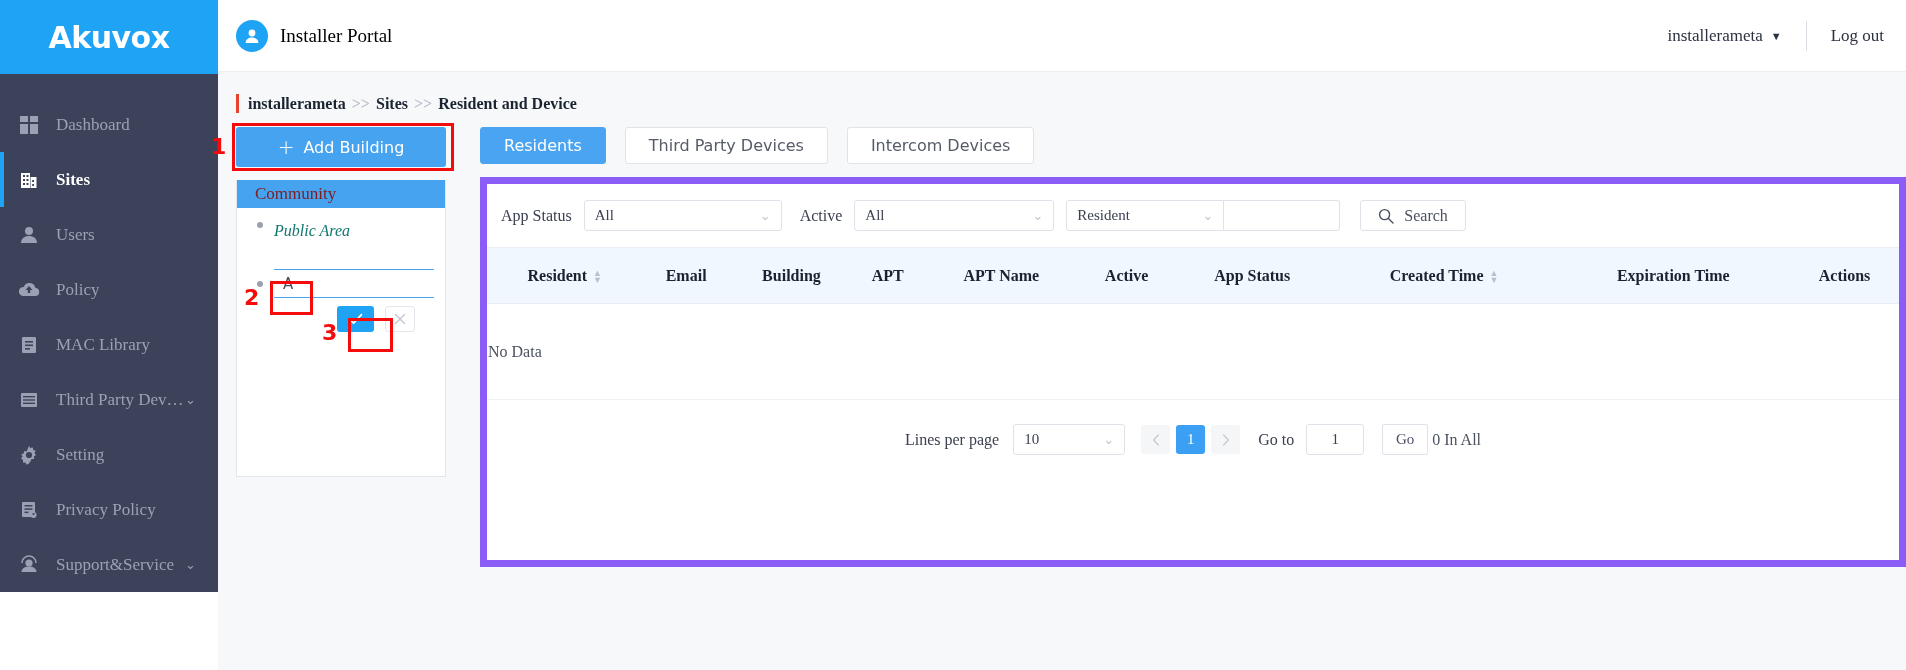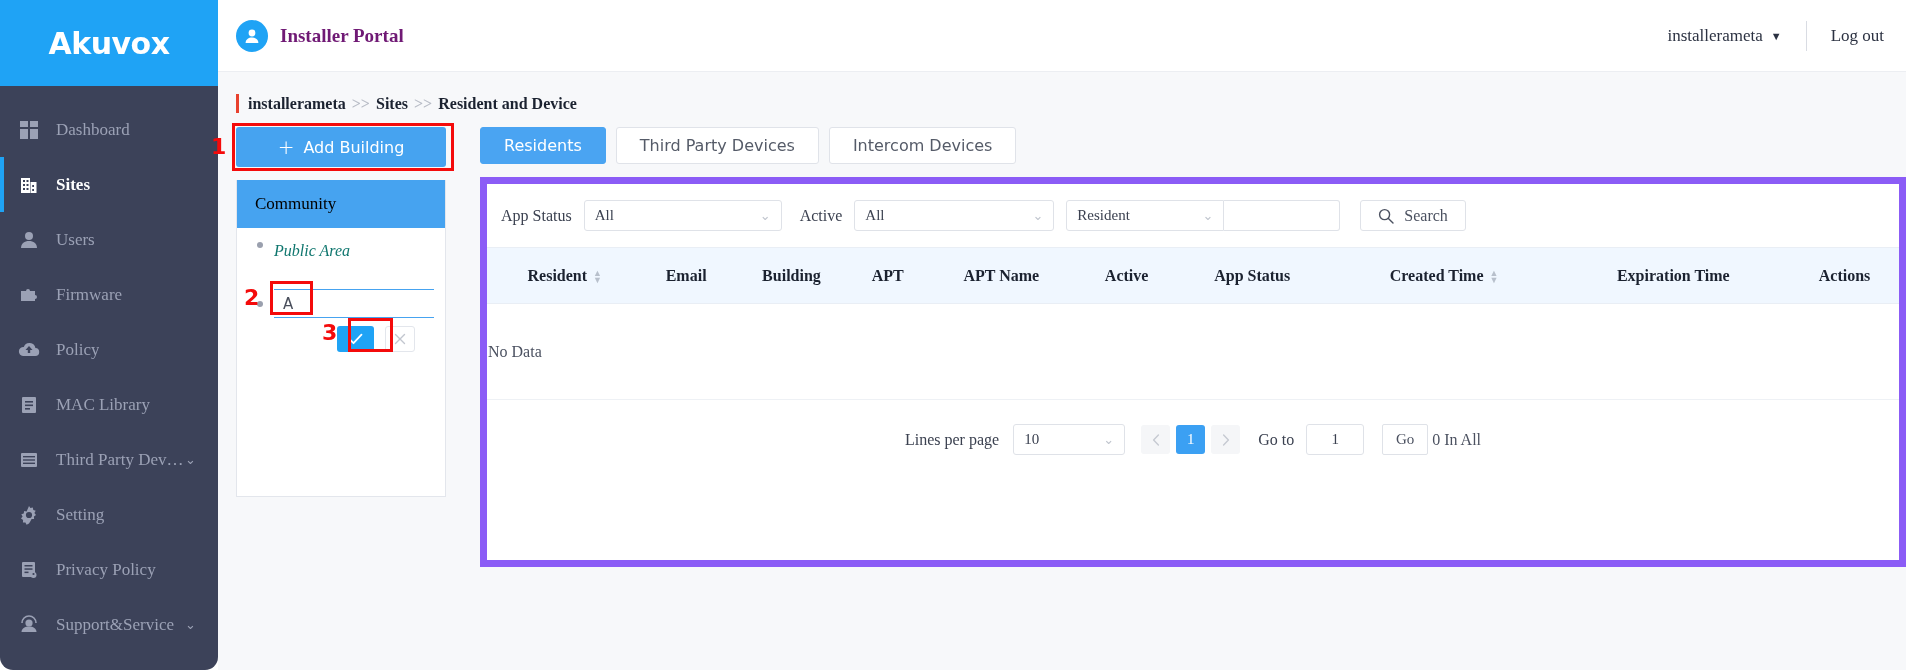--- a/index.html
+++ b/index.html
@@ -7,33 +7,33 @@
     margin: 0; padding: 0;
     width: 1906px; height: 670px;
     overflow: hidden;
     background: #ffffff;
     font-family: "Liberation Serif", "DejaVu Serif", serif;
   }
   .app { position: relative; width: 1906px; height: 670px; display: flex; }
 
   
   .sidebar {
-    width: 218px; min-width: 218px; height: 670px;
+    width: 218px; min-width: 218px; height: 592px;
     background: #3c4259;
-    display: flex; flex-direction: column; border-radius: 13px;
+    display: flex; flex-direction: column;
   }
   .logo-box {
     height: 86px; background: #1fa3f5;
     display: flex; align-items: center; justify-content: center;
   }
   .logo-text {
     color: #fff; font-family: "DejaVu Sans", sans-serif;
     font-weight: bold; font-size: 30px; letter-spacing: -0.5px;
   }
-  .nav { padding-top: 16px; flex: 1; }
+  .nav { padding-top: 23px; flex: 1; }
   .nav-item {
     position: relative;
     height: 55px; display: flex; align-items: center;
     padding-left: 16px; color: #9ba1b5; font-size: 17px;
     cursor: pointer;
   }
   .nav-item.active { color: #ffffff; font-weight: bold; }
   .nav-item.active::before {
     content:''; position:absolute; left:0; top:0; bottom:0;
     width:4px; background:#1fa3f5;
@@ -52,21 +52,21 @@
 
   .topbar {
     height: 72px; background: #ffffff;
     display:flex; align-items:center; padding: 0 22px 0 18px;
     border-bottom: 1px solid #eceef2;
   }
   .portal-avatar {
     width: 32px; height: 32px; border-radius: 50%; background:#1fa3f5;
     display:flex; align-items:center; justify-content:center; margin-right: 12px;
   }
-  .portal-title { font-size: 19px; font-weight: bold; color:#701a75; }
+  .portal-title { font-size: 19px; font-weight: normal; color:#000000; }
   .topbar-right { margin-left:auto; display:flex; align-items:center; }
   .user-name { font-size: 17px; color:#2c3242; cursor:pointer; }
   .caret-down { margin-left: 8px; font-size: 11px; color:#2c3242; }
   .top-sep { width:1px; height:30px; background:#d9dce3; margin: 0 24px; }
   .logout { font-size: 17px; color:#2c3242; cursor:pointer; }
 
   .content { flex:1; background:#f7f8fa; padding: 0; position:relative; }
 
   .breadcrumb {
     display:flex; align-items:center; padding: 22px 0 0 18px;
@@ -94,21 +94,21 @@
   .step-num {
     position:absolute; color:#f40b0b; font-family:"DejaVu Sans", sans-serif;
     font-size: 22px; font-weight: 600;
   }
 
   .tree-panel {
     margin-top: 13px; width: 210px; background:#ffffff;
     border:1px solid #e3e6ec; border-top:none;
   }
   .tree-head {
-    height: 48px; background:#46a3f0; color:#000000;
+    height: 28px; background:#46a3f0; color:#7f1d1d;
     display:flex; align-items:center; padding-left: 18px;
     font-size: 17px;
   }
   .tree-body { min-height: 268px; padding-top: 14px; }
   .tree-node {
     display:flex; height: 30px; padding-left: 20px;
     font-size: 16px; color:#0f766e; cursor:pointer;font-style:italic;
   }
   .node-dot {
     width:6px; height:6px; border-radius:50%; background:#9aa0ae;
@@ -128,21 +128,21 @@
   }
   .btn-cancel {
     width: 30px; height: 26px; margin-left: 11px; background:#fff;
     border:1px solid #e3e6ec; border-radius:3px; color:#b9bdc7;
     display:flex; align-items:center; justify-content:center; cursor:pointer; font-size:15px;
   }
 
   
   .right-col { flex:1; padding-left: 17px; padding-right: 0; }
 
-  .tabs { display:flex; gap: 10px; }
+  .tabs { display:flex; gap: 19px; }
   .tab {
     height: 37px; padding: 0 23px; border-radius: 3px;
     display:flex; align-items:center; justify-content:center;
     font-family:"DejaVu Sans", sans-serif; font-size: 16px;
     background:#fff; color:#555b68; border:1px solid #e0e3e9; cursor:pointer;
   }
   .tab.active { background:#4aa4f2; color:#fff; border-color:#4aa4f2; }
 
   .panel { margin-top: 13px; background:#fff; border:7px solid #8b5cf6; min-height: 390px; }
 
@@ -269,28 +269,20 @@
       <div class="nav-item">
         <span class="nav-icon">
           <svg width="20" height="20" viewBox="0 0 20 20">
               <circle cx="10" cy="6" r="4" fill="#9ba1b5"></circle>
               <path d="M2 18c0-4.4 3.6-7 8-7s8 2.6 8 7z" fill="#9ba1b5"></path>
             </svg>
         </span>
         <span class="nav-label">Users</span>
       </div>
 
-      <div class="nav-item">
-        <span class="nav-icon">
-          <svg width="20" height="20" viewBox="0 0 20 20">
-              <path d="M2 6h5a2 2 0 1 1 4 0h5v4a2 2 0 1 1 0 4v2H2z" fill="#9ba1b5"></path>
-            </svg>
-        </span>
-        <span class="nav-label">Firmware</span>
-      </div>
 
       <div class="nav-item">
         <span class="nav-icon">
           <svg width="22" height="20" viewBox="0 0 22 20">
               <path d="M5 16h12a4 4 0 0 0 .4-8 6 6 0 0 0-11.6-1A4 4 0 0 0 5 16z" fill="#9ba1b5"></path>
               <path d="M11 6l3.5 4h-7z" fill="#3c4259"></path>
               <rect x="9.8" y="9" width="2.4" height="4" fill="#3c4259"></rect>
             </svg>
         </span>
         <span class="nav-label">Policy</span>

